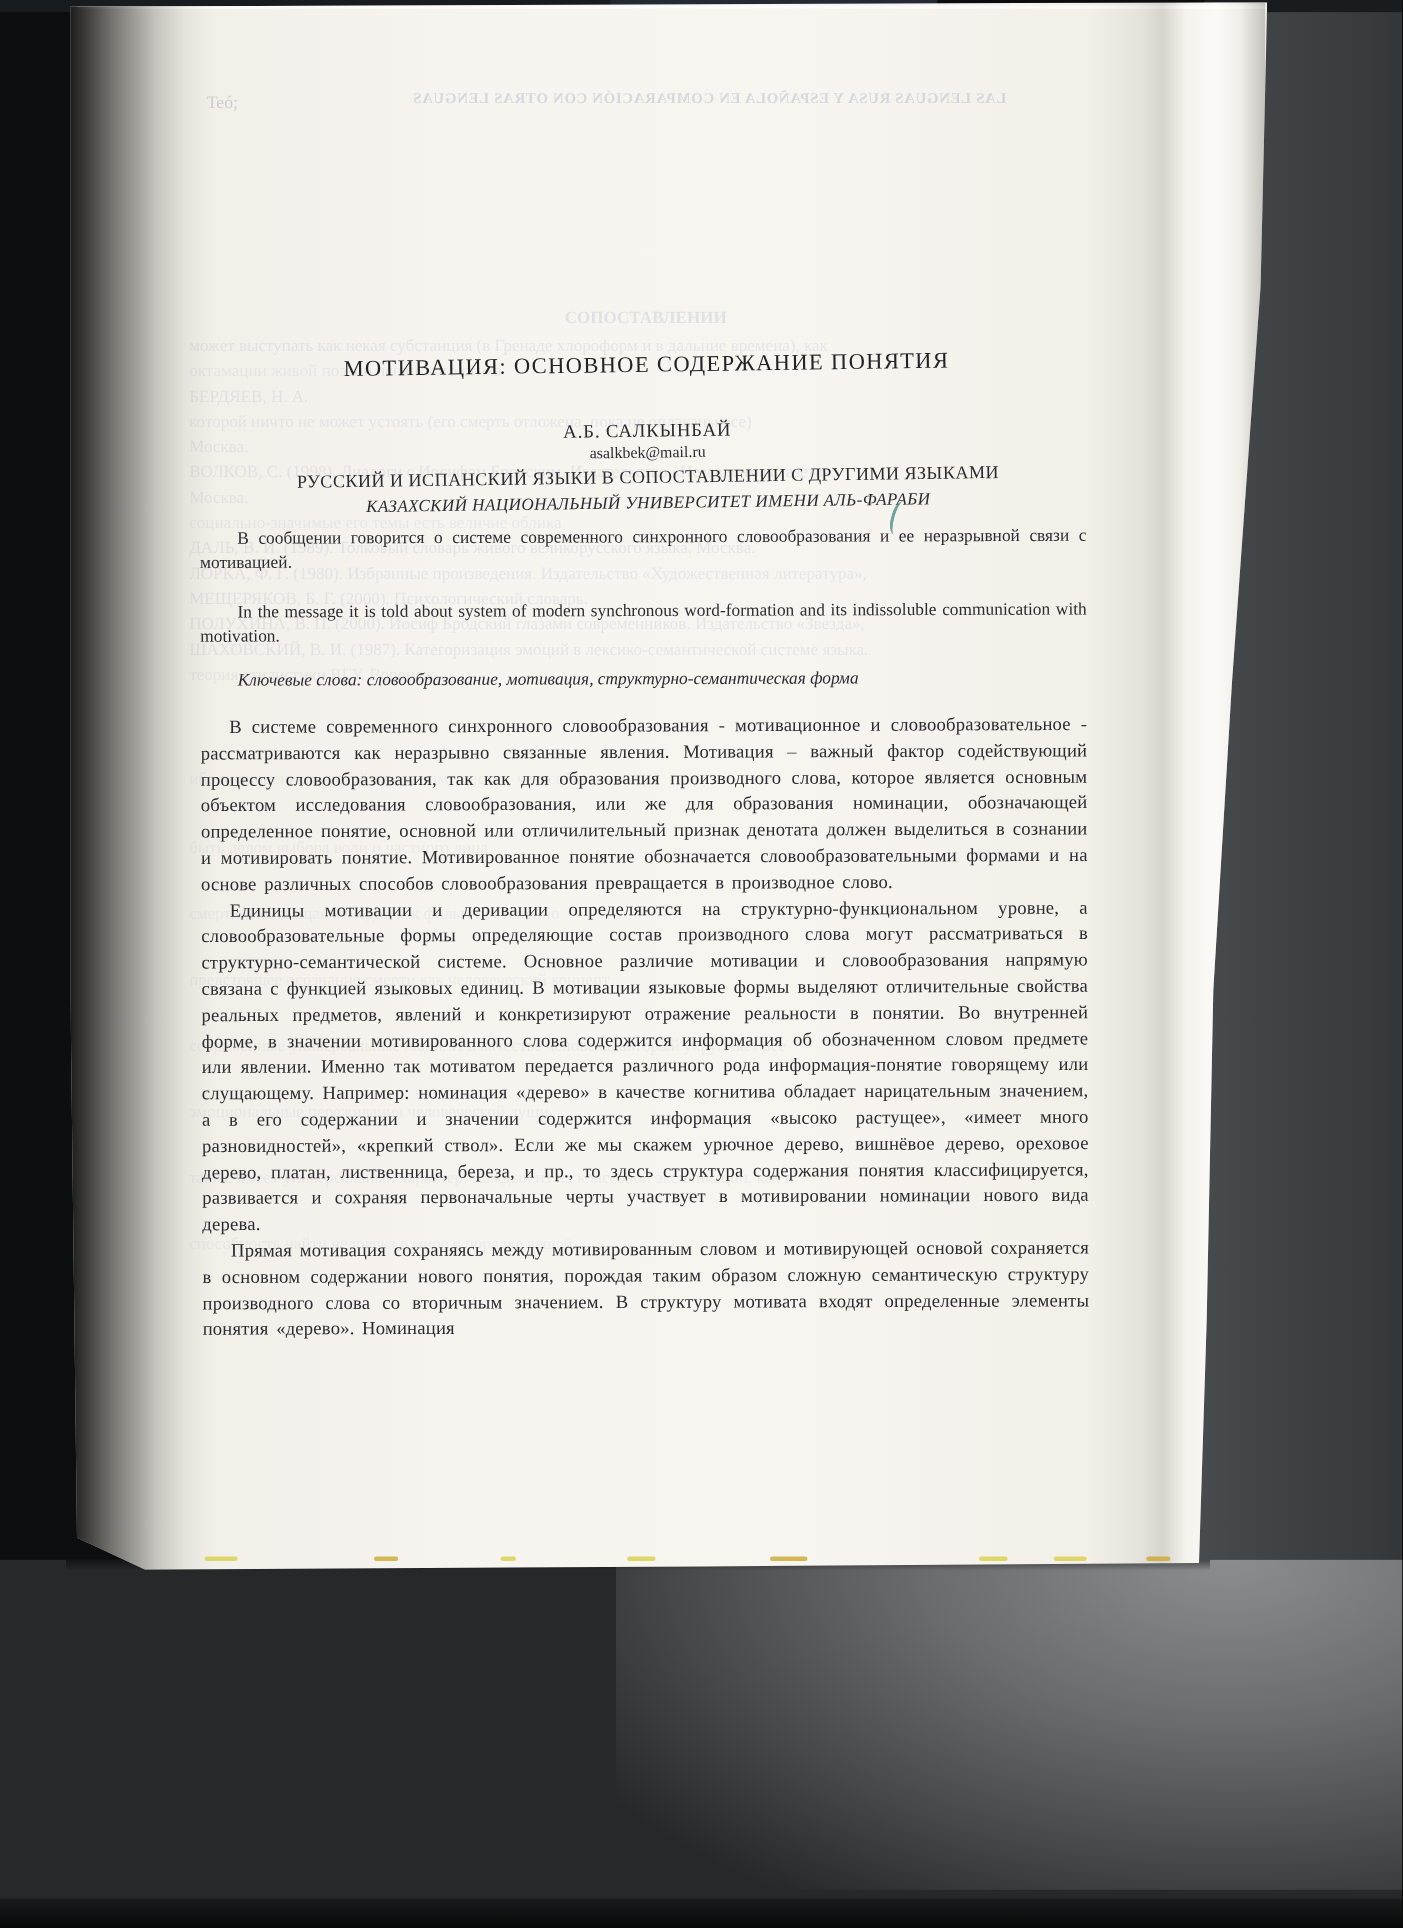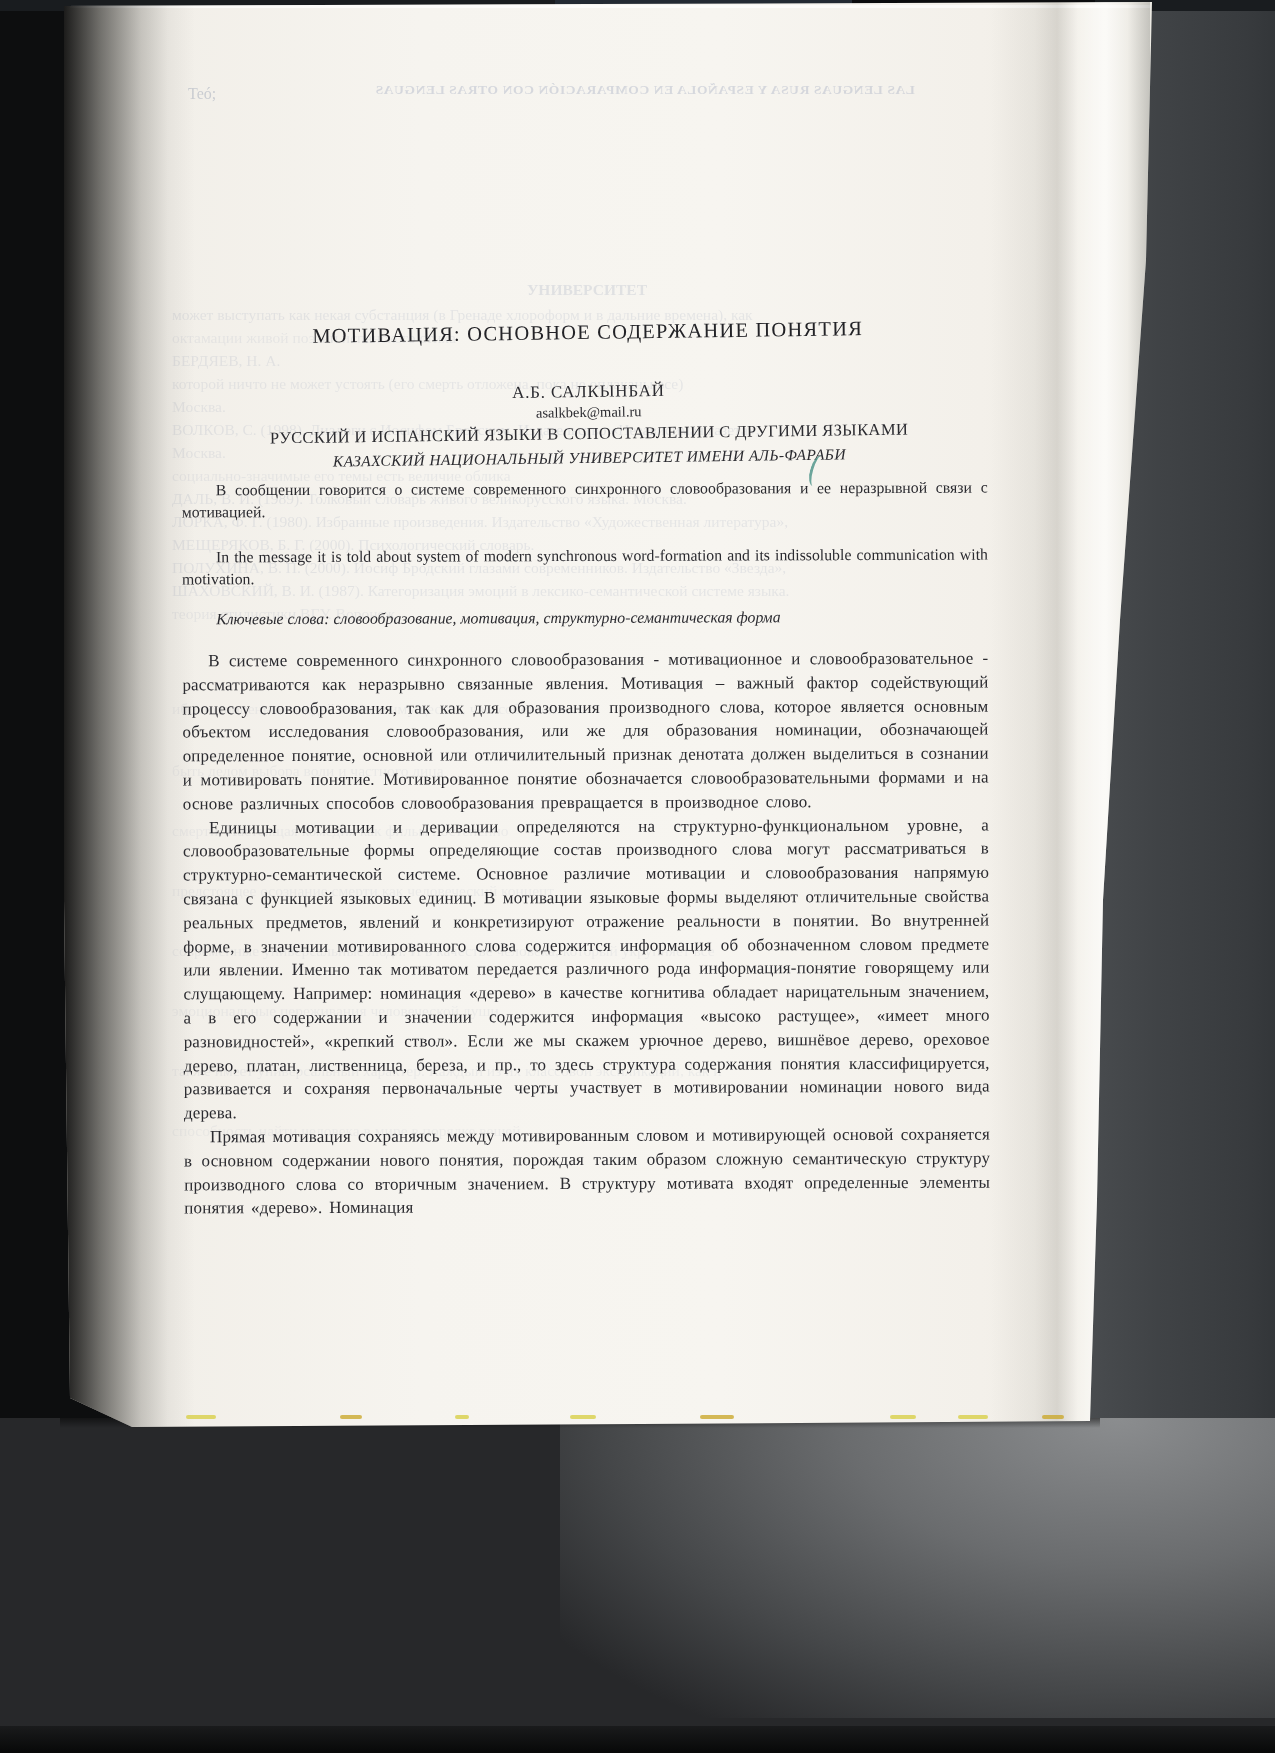--- a/index.html
+++ b/index.html
@@ -86,21 +86,21 @@
     <div class="top-seg-black"></div>
     <div class="top-blue-line"></div>
   </div>
 
   <div class="page">
     <div class="page-top-light"></div>
 
     <div class="st-layer" id="st-layer">
       <div class="st-head">LAS LENGUAS RUSA Y ESPAÑOLA EN COMPARACIÓN CON OTRAS LENGUAS</div>
       <div class="st-corner">Teó;</div>
-    <div class="st-line" style="top: 281px; opacity: 0.16; text-align: center; font-weight: bold;">УНИВЕРСИТЕТ</div>
+    <div class="st-line" style="top: 281px; opacity: 0.16; text-align: center; font-weight: bold;">СОПОСТАВЛЕНИИ</div>
         <div class="st-line" style="top: 306px; opacity: 0.13;">может выступать как некая субстанция (в Гренаде хлороформ и в дальние времена), как</div>
         <div class="st-line" style="top: 329px; opacity: 0.1;">октамации живой поэзии испанского стиха</div>
         <div class="st-line" style="top: 352px; opacity: 0.13;">БЕРДЯЕВ, Н. А.</div>
         <div class="st-line" style="top: 375px; opacity: 0.12;">которой ничто не может устоять (его смерть отложена, пока не оплаканы все)</div>
         <div class="st-line" style="top: 398px; opacity: 0.12;">Москва.</div>
         <div class="st-line" style="top: 421px; opacity: 0.13;">ВОЛКОВ, С. (1998). Диалоги с Иосифом Бродским. Издательство «Независимая газета»,</div>
         <div class="st-line" style="top: 444px; opacity: 0.12;">Москва.</div>
         <div class="st-line" style="top: 467px; opacity: 0.1;">социально-значимые его темы есть величие облика</div>
         <div class="st-line" style="top: 490px; opacity: 0.13;">ДАЛЬ, В. И. (1989). Толковый словарь живого великорусского языка. Москва.</div>
         <div class="st-line" style="top: 513px; opacity: 0.13;">ЛОРКА, Ф. Г. (1980). Избранные произведения. Издательство «Художественная литература»,</div>

